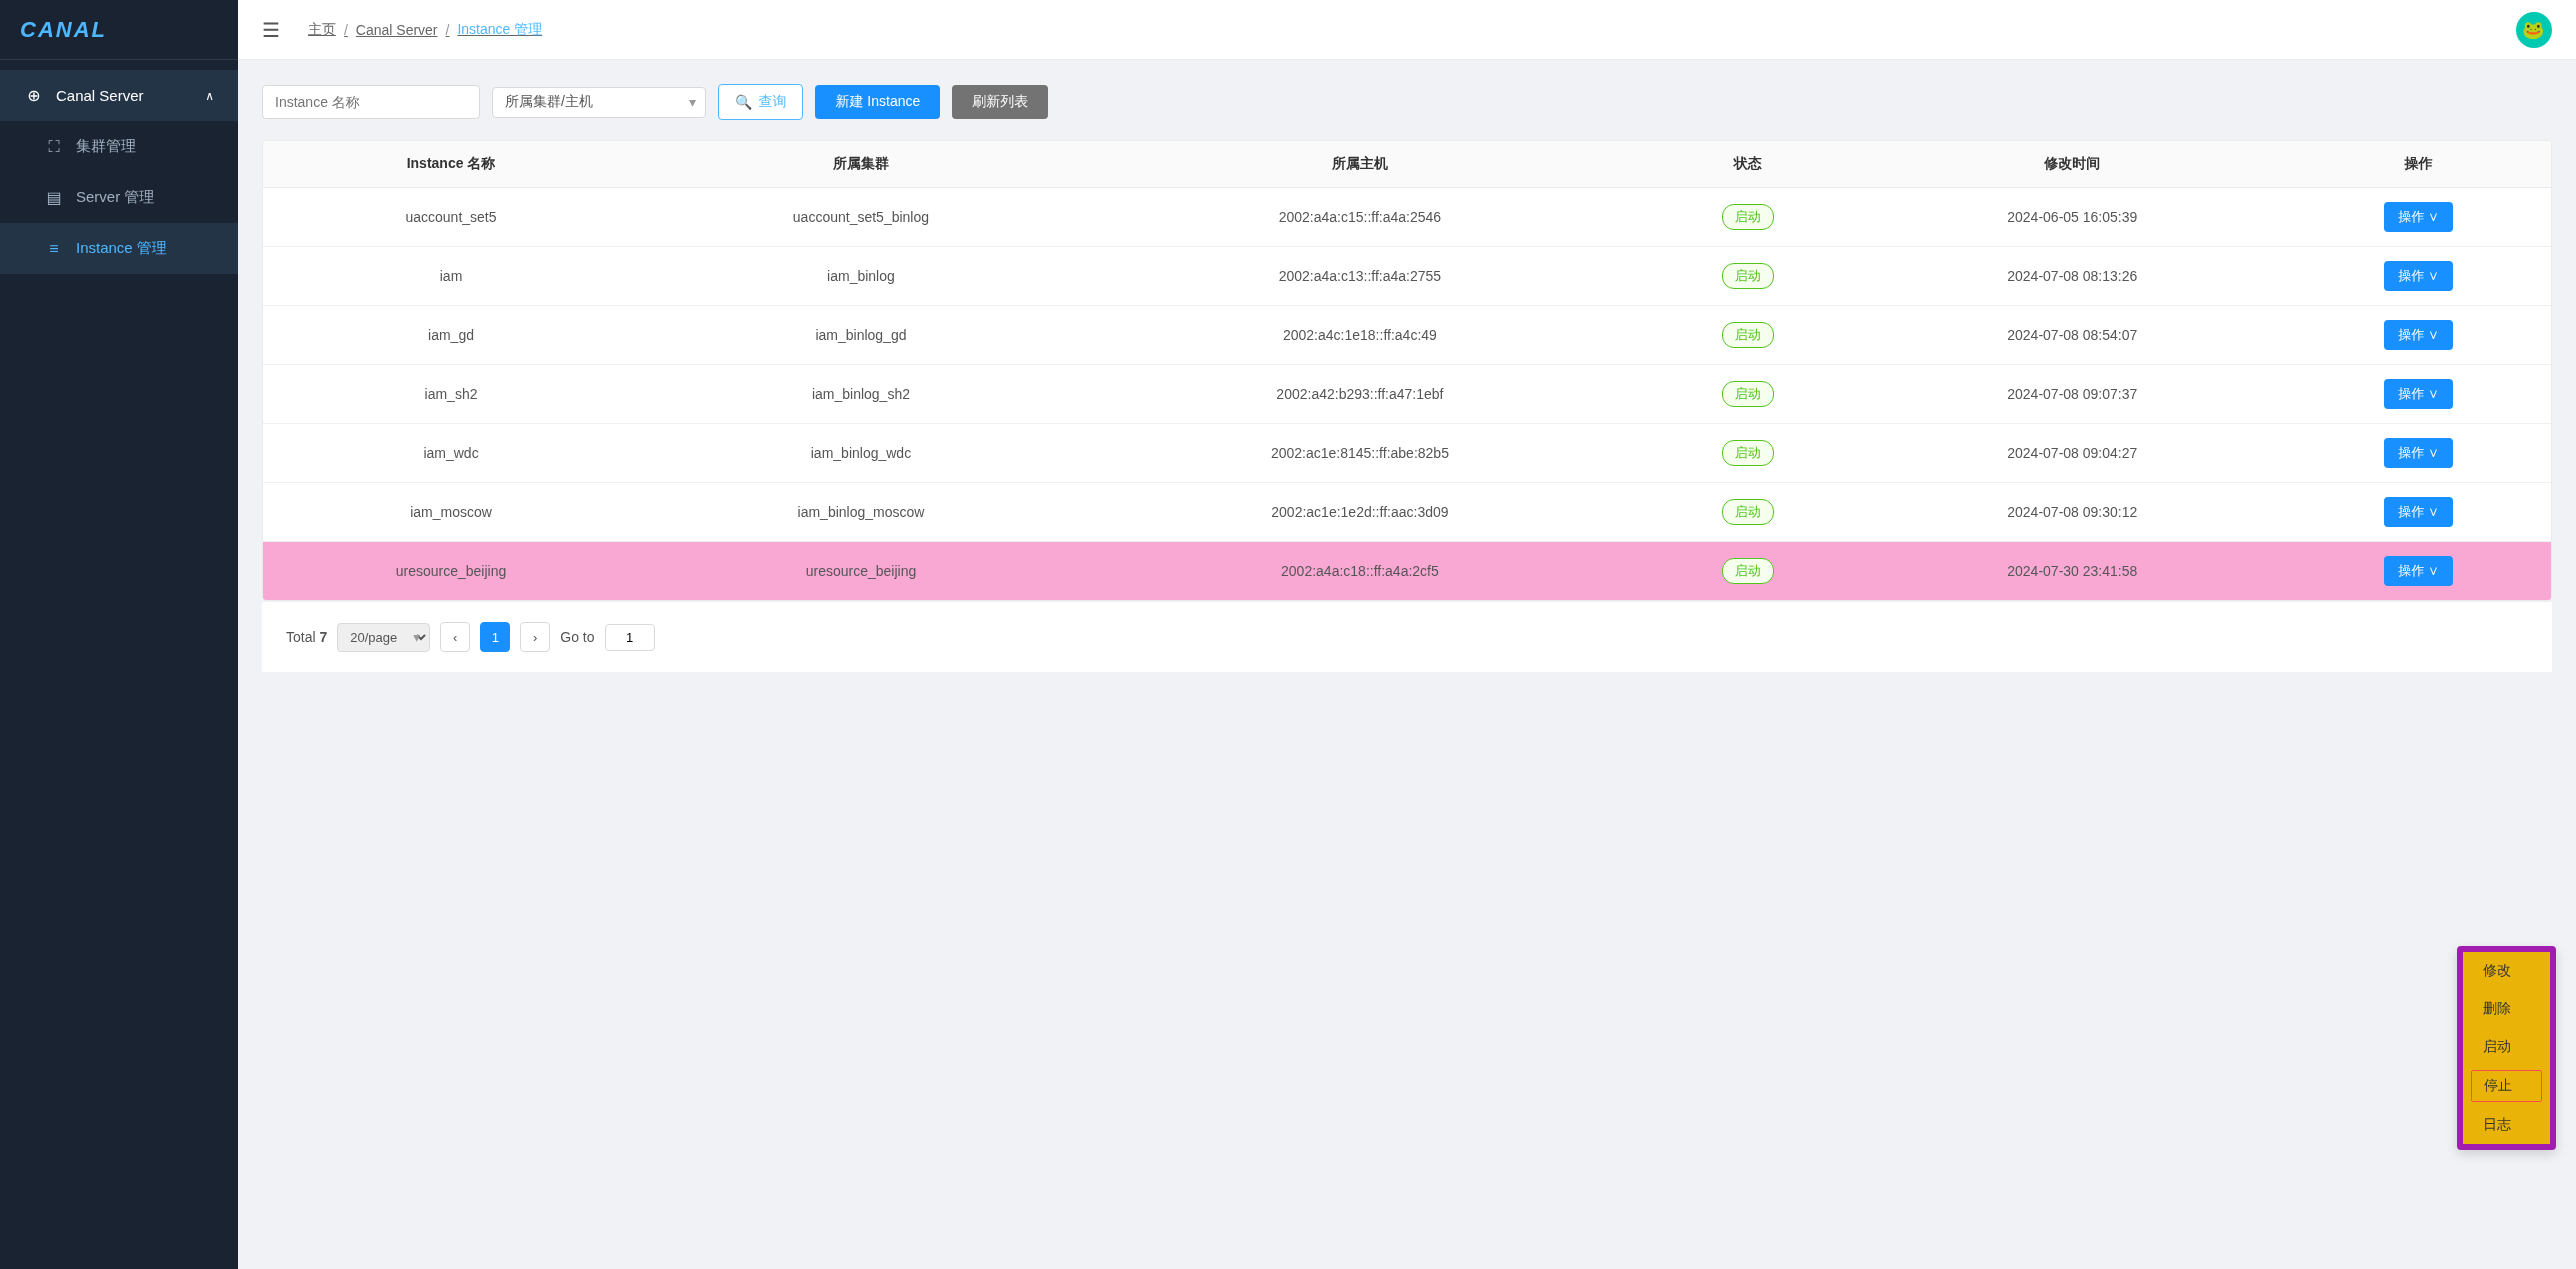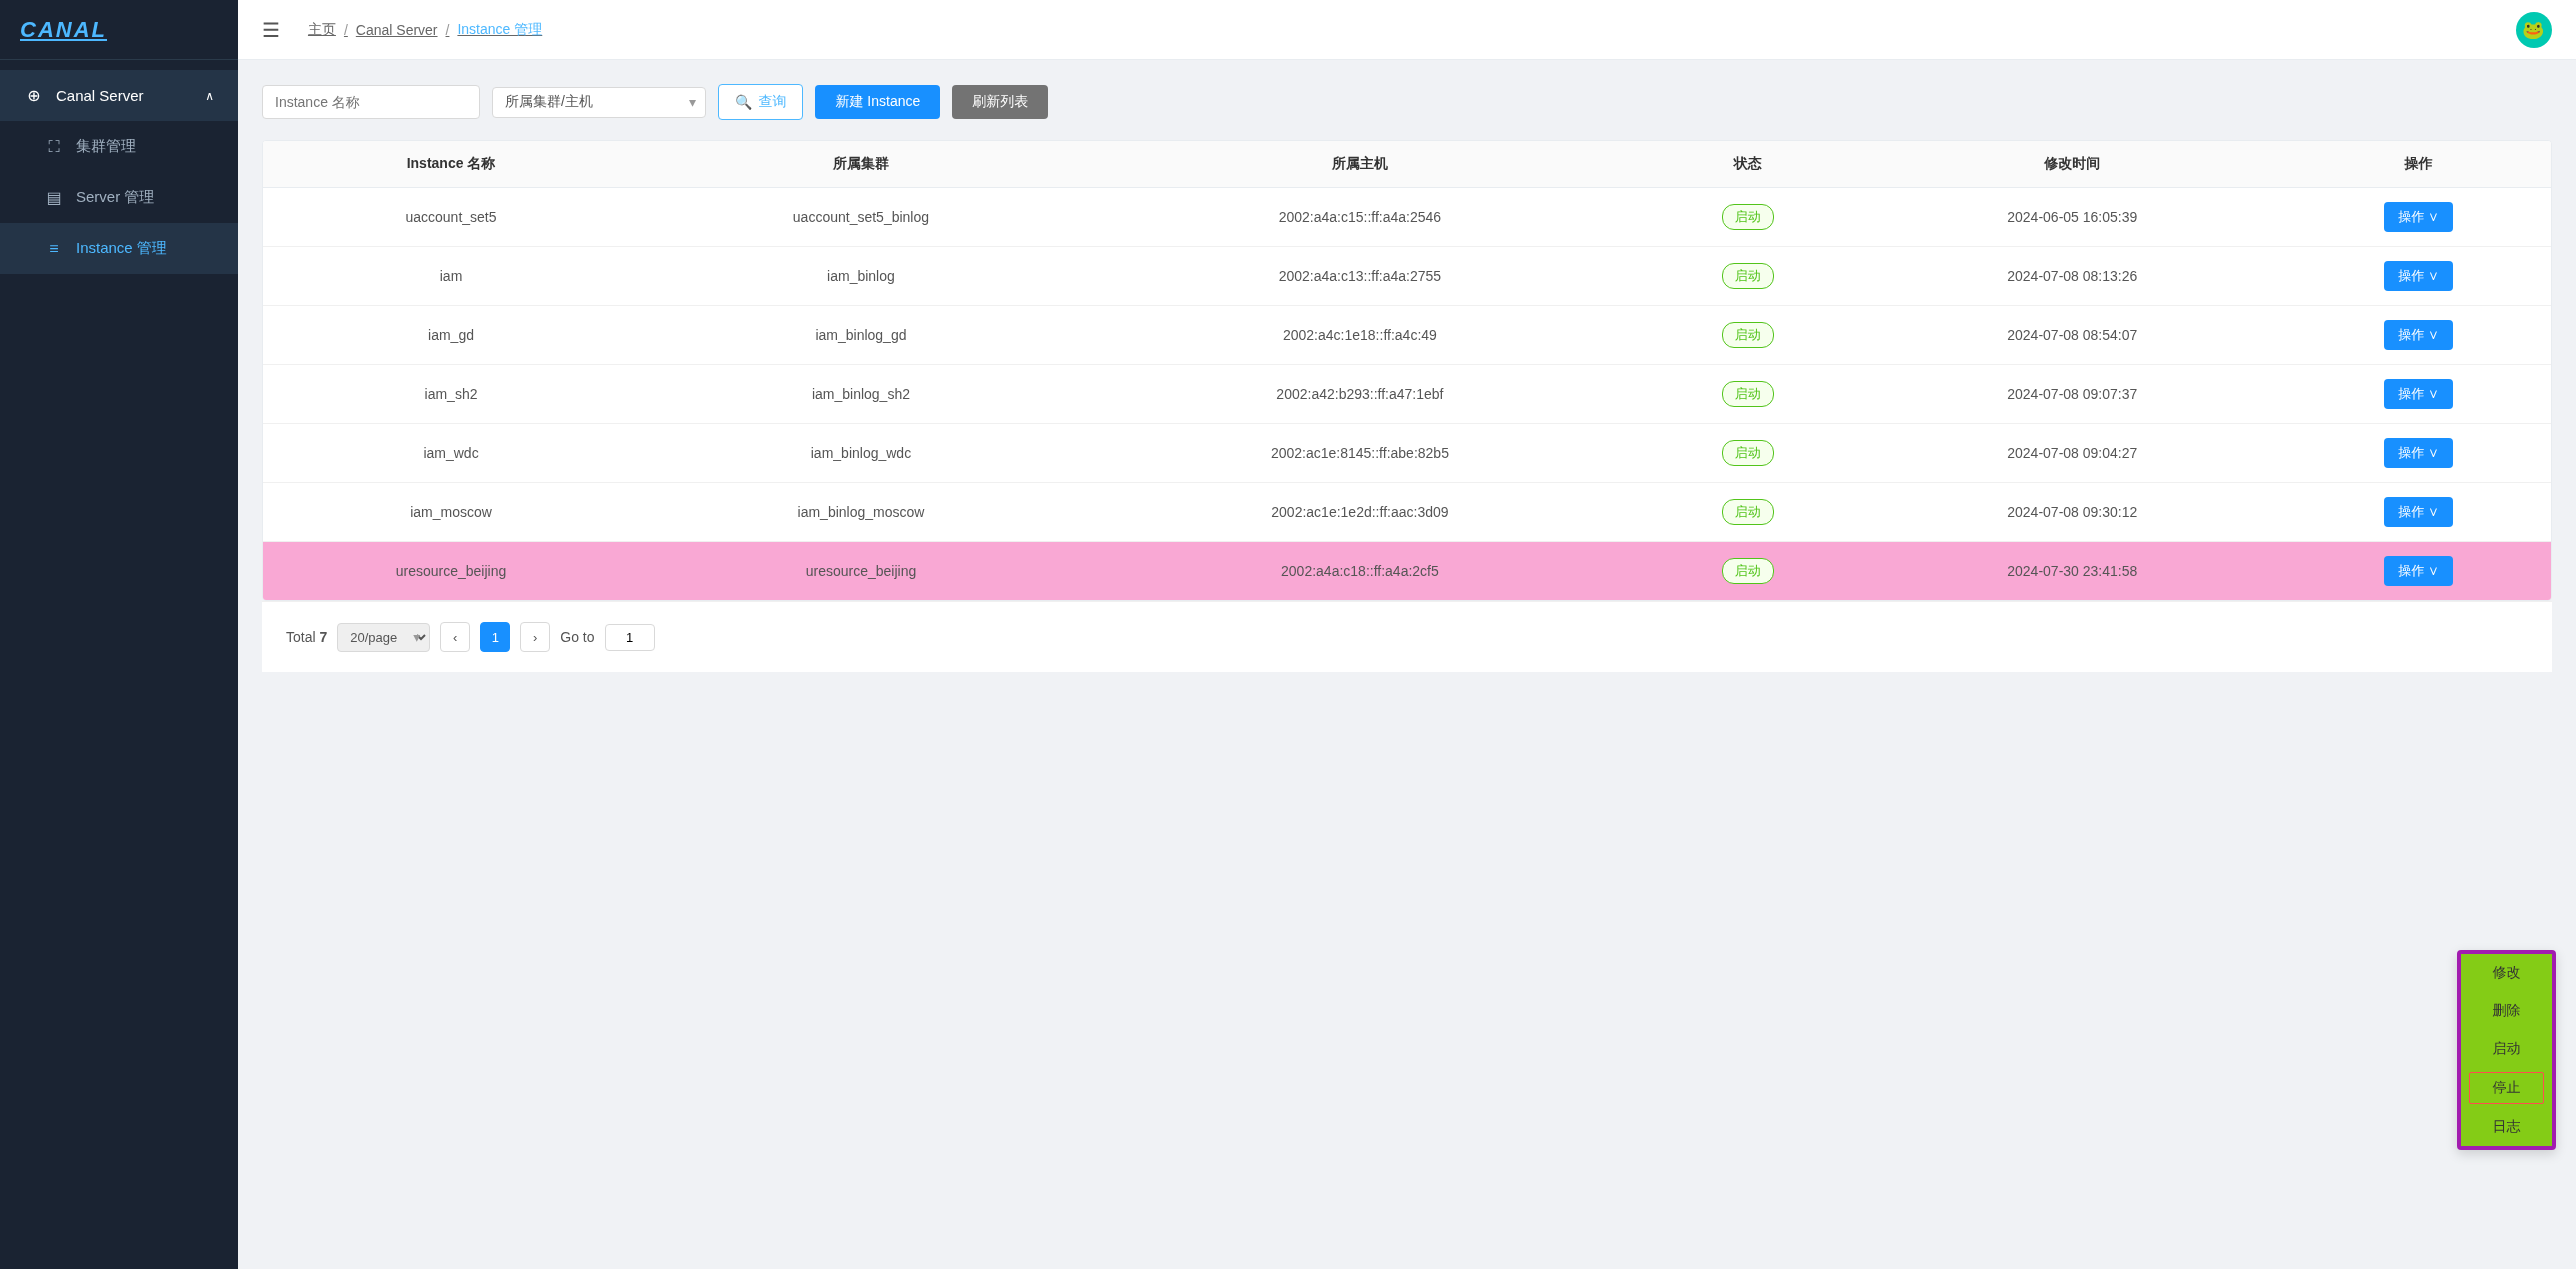--- a/index.html
+++ b/index.html
@@ -21,21 +21,20 @@
       align-items: center;
       height: 60px;
       border-bottom: 1px solid #2a3a4a;
     }
     .logo-text {
       color: #4db8ff;
       font-size: 22px;
       font-weight: 700;
       letter-spacing: 2px;
       font-style: italic;
-      text-decoration: underline;
     }
     .sidebar-menu { padding: 10px 0; flex: 1; }
     .menu-item {
       display: flex;
       align-items: center;
       padding: 16px 24px;
       cursor: pointer;
       color: #a0b0c0;
       font-size: 15px;
       gap: 12px;
@@ -262,27 +261,26 @@
       font-size: 13px;
       text-align: center;
       outline: none;
     }
 
     
     .dropdown-menu {
       position: fixed;
       right: 20px;
       top: auto;
-      background: #84cc16;
-      border: 4px solid #a21caf;
+      background: #eab308;
+      border: 6px solid #a21caf;
       border-radius: 4px;
       box-shadow: 0 4px 12px rgba(0,0,0,0.15);
       z-index: 1000;
       min-width: 99px;
-      text-align: center;
     }
     .dropdown-item {
       padding: 10px 20px;
       font-size: 14px;
       color: #333;
       cursor: pointer;
       display: block;
     }
     .dropdown-item.danger {
       border: 1px solid #ff4d4f;

